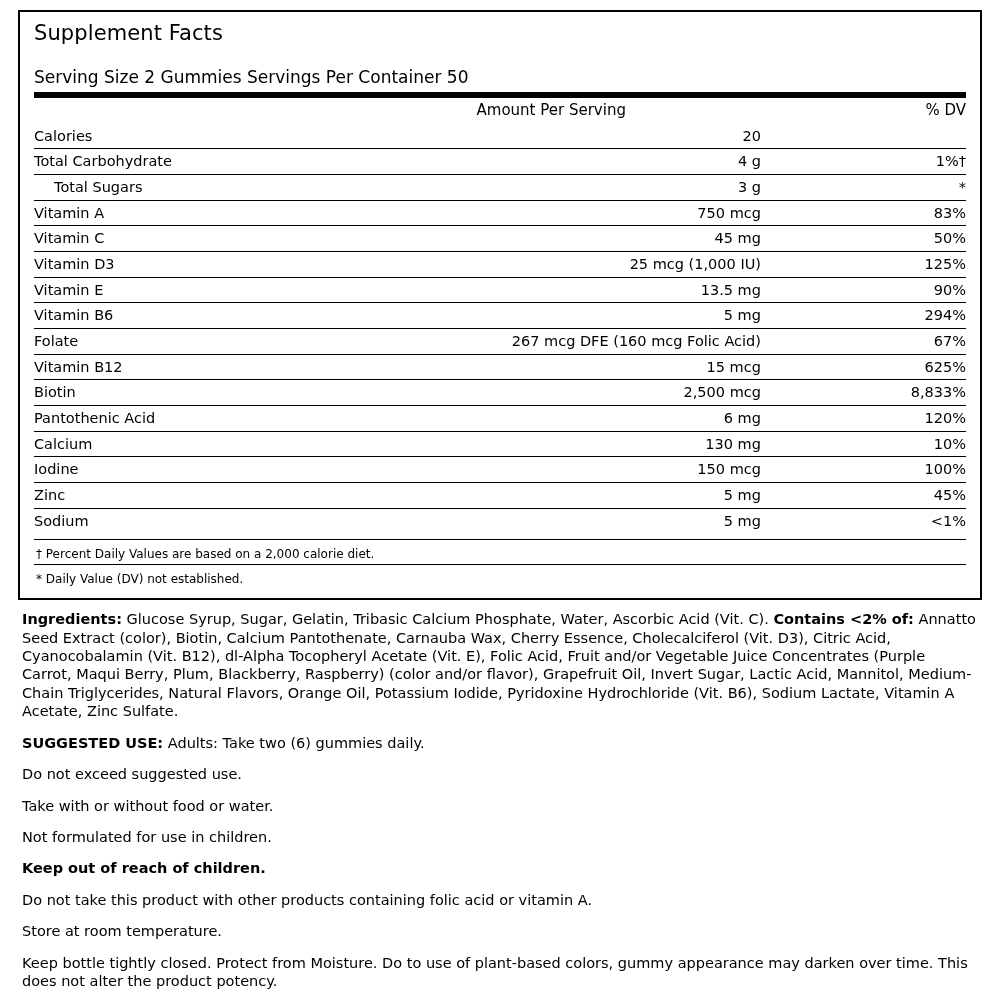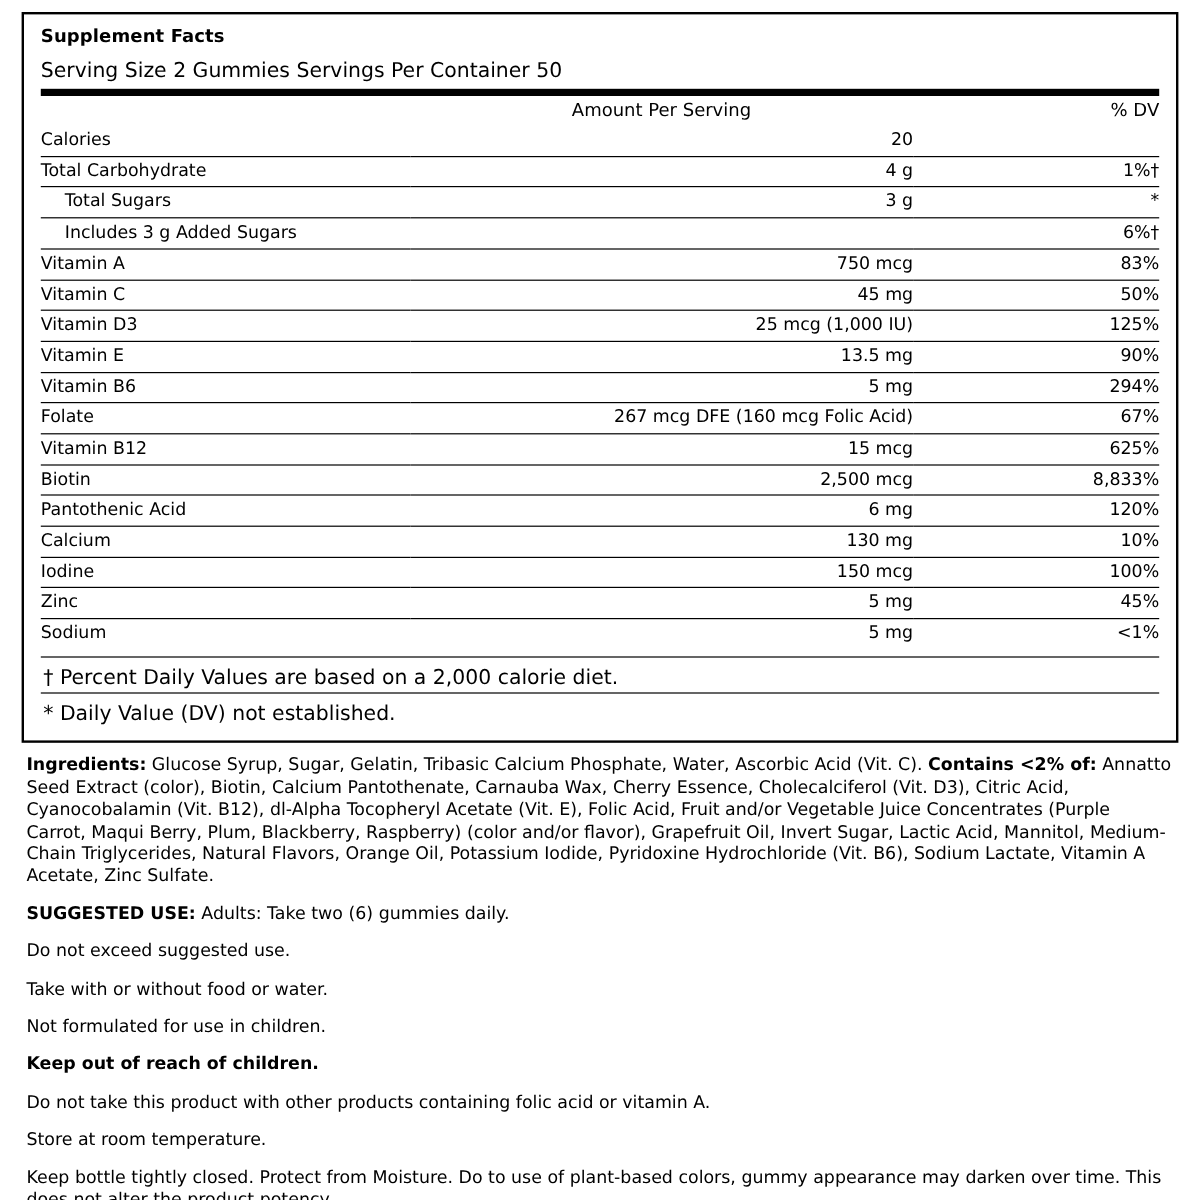--- a/index.html
+++ b/index.html
@@ -22,25 +22,25 @@
     position: relative;
   }
 
   
   .panel {
     border: 2px solid #000;
     padding: 8px 14px 10px 14px;
     margin: 0 2px;
   }
   .panel-title {
-    font-size: 15px;
-    font-weight: bold;
+    font-size: 21px;
+    font-weight: normal;
     letter-spacing: 0.1px;
     line-height: 1.1;
-    margin: 2px 0 10px 0;
+    margin: 2px 0 22px 0;
   }
   .serving-line {
     font-size: 17px;
     line-height: 1.2;
     padding-bottom: 5px;
   }
   .rule-thick { border-bottom: 6px solid #000; }
 
   table.facts {
     width: 100%;
@@ -59,21 +59,21 @@
   .col-dv { text-align: right; width: 22%; }
   .hdr-row td {
     padding-bottom: 2px;
     border-bottom: none;
     font-size: 15px;
   }
   .hdr-amt { text-align: center; font-weight: normal; }
   .hdr-dv { text-align: right; font-weight: normal; }
   .indent1 { padding-left: 20px !important; }
   .footnotes {
-    font-size: 17px;
+    font-size: 12px;
     padding-top: 6px;
   }
   .footnote {
     padding: 7px 0 2px 2px;
     line-height: 1.2;
   }
   .footnote-sep { border-top: 1px solid #000; }
 
   
   .below {
@@ -112,25 +112,20 @@
             <td class="col-name">Total Carbohydrate</td>
             <td class="col-amt">4 g</td>
             <td class="col-dv">1%†</td>
           </tr>
           <tr>
             <td class="col-name indent1">Total Sugars</td>
             <td class="col-amt">3 g</td>
             <td class="col-dv">*</td>
           </tr>
           <tr>
-            <td class="col-name indent1">Includes 3 g Added Sugars</td>
-            <td class="col-amt"></td>
-            <td class="col-dv">6%†</td>
-          </tr>
-          <tr>
             <td class="col-name">Vitamin A</td>
             <td class="col-amt">750 mcg</td>
             <td class="col-dv">83%</td>
           </tr>
           <tr>
             <td class="col-name">Vitamin C</td>
             <td class="col-amt">45 mg</td>
             <td class="col-dv">50%</td>
           </tr>
           <tr>

